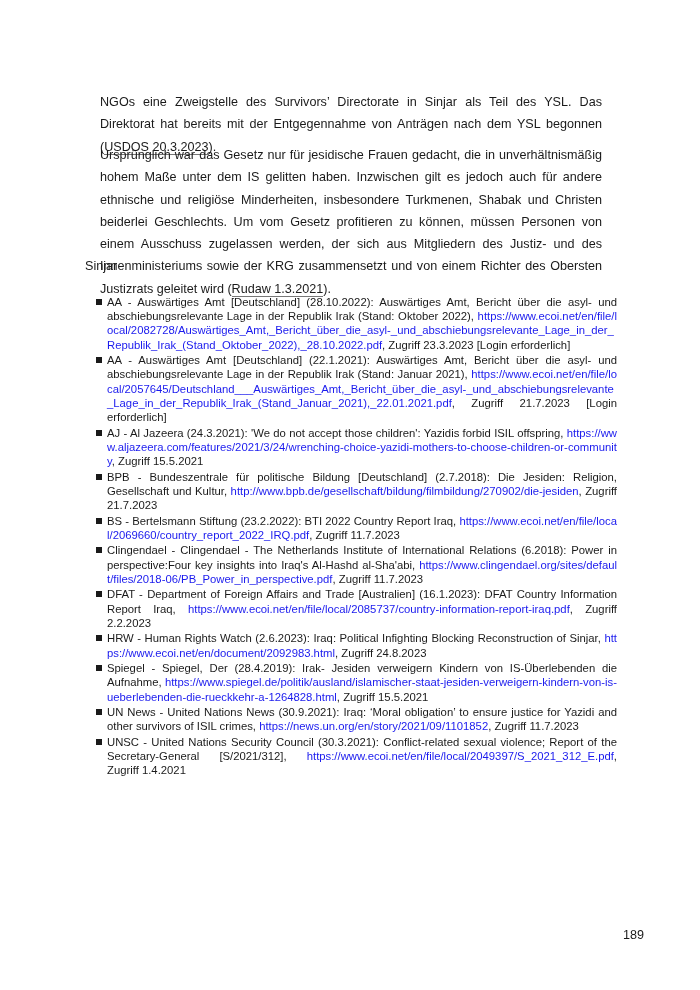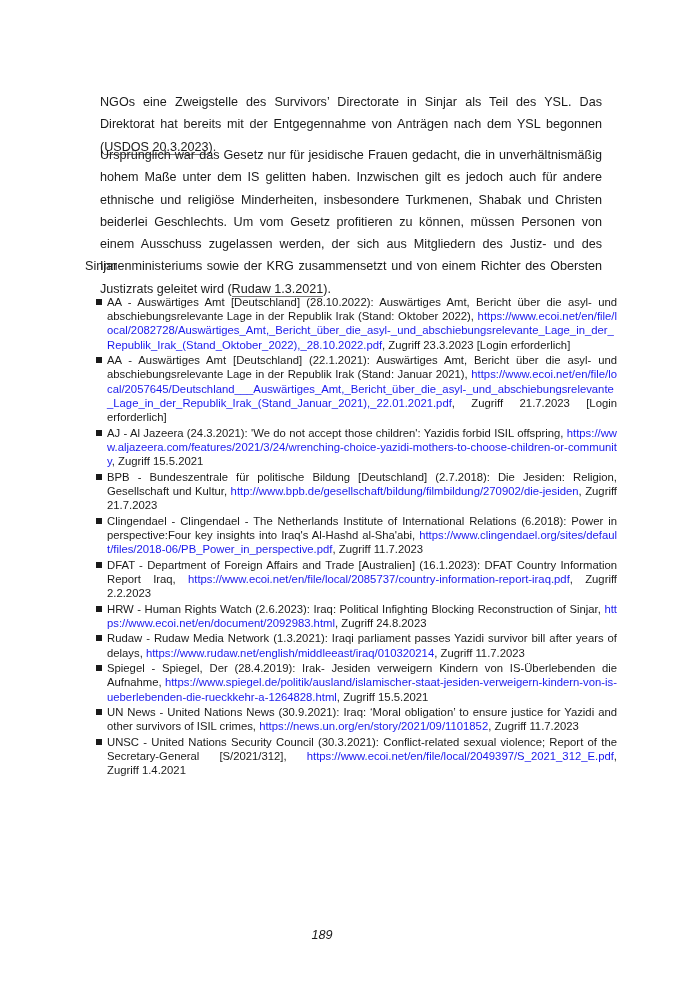--- a/index.html
+++ b/index.html
@@ -9,40 +9,40 @@
   .para { font-size:12.6px; line-height:22.3px; text-align:justify; margin:15px; }
   .p1 { position:absolute; top:76px; }
   .p2 { position:absolute; top:129px; }
   .cite { text-decoration:none; border-bottom:1px solid #777; color:#1a1a1a; }
   .heading { position:absolute; top:255px; font-size:12.6px; line-height:22px; }
   ul.refs { position:absolute; top:295px; left:12px; width:520px; margin:0; padding:0; list-style:none; }
   ul.refs li { position:relative; padding-left:10px; font-size:11.3px; line-height:14.2px;
                text-align:justify; margin-bottom:1.4px; }
   ul.refs li .bullet { position:absolute; left:-1px; top:4px; width:6px; height:6px; background:#1a1a1a; }
   ul.refs li a { color:#1a1aee; text-decoration:none; word-break:break-all; }
-  .pageno { position:absolute; top:928px; left:0; width:644px; text-align:center; font-size:12.6px;font-style:italic; }
+  .pageno { position:absolute; top:928px; left:0; width:644px; text-align:right; font-size:12.6px; }
 </style>
 </head>
 <body>
 
 <div class="page">
   <p class="para p1"><span>NGOs eine Zweigstelle des Survivors’ Directorate in Sinjar als Teil des YSL. Das Direktorat hat bereits mit der Entgegennahme von Anträgen nach dem YSL begonnen (</span><a class="cite">USDOS 20.3.2023</a><span>).</span></p>
 
   <p class="para p2"><span>Ursprünglich war das Gesetz nur für jesidische Frauen gedacht, die in unverhältnismäßig hohem Maße unter dem IS gelitten haben. Inzwischen gilt es jedoch auch für andere ethnische und religiöse Minderheiten, insbesondere Turkmenen, Shabak und Christen beiderlei Geschlechts. Um vom Gesetz profitieren zu können, müssen Personen von einem Ausschuss zugelassen werden, der sich aus Mitgliedern des Justiz- und des Innenministeriums sowie der KRG zusammensetzt und von einem Richter des Obersten Justizrats geleitet wird (</span><a class="cite">Rudaw 1.3.2021</a><span>).</span></p>
 
   <div class="heading">Sinjar</div>
 
   <ul class="refs">
     <li><span class="bullet"></span><span>AA - Auswärtiges Amt [Deutschland] (28.10.2022): Auswärtiges Amt, Bericht über die asyl- und abschiebungsrelevante Lage in der Republik Irak (Stand: Oktober 2022), </span><a>https://www.ecoi.net/en/file/local/2082728/Auswärtiges_Amt,_Bericht_über_die_asyl-_und_abschiebungsrelevante_Lage_in_der_Republik_Irak_(Stand_Oktober_2022),_28.10.2022.pdf</a><span>, Zugriff 23.3.2023 [Login erforderlich]</span></li>
     <li><span class="bullet"></span><span>AA - Auswärtiges Amt [Deutschland] (22.1.2021): Auswärtiges Amt, Bericht über die asyl- und abschiebungsrelevante Lage in der Republik Irak (Stand: Januar 2021), </span><a>https://www.ecoi.net/en/file/local/2057645/Deutschland___Auswärtiges_Amt,_Bericht_über_die_asyl-_und_abschiebungsrelevante_Lage_in_der_Republik_Irak_(Stand_Januar_2021),_22.01.2021.pdf</a><span>, Zugriff 21.7.2023 [Login erforderlich]</span></li>
     <li><span class="bullet"></span><span>AJ - Al Jazeera (24.3.2021): 'We do not accept those children': Yazidis forbid ISIL offspring, </span><a>https://www.aljazeera.com/features/2021/3/24/wrenching-choice-yazidi-mothers-to-choose-children-or-community</a><span>, Zugriff 15.5.2021</span></li>
     <li><span class="bullet"></span><span>BPB - Bundeszentrale für politische Bildung [Deutschland] (2.7.2018): Die Jesiden: Religion, Gesellschaft und Kultur, </span><a>http://www.bpb.de/gesellschaft/bildung/filmbildung/270902/die-jesiden</a><span>, Zugriff 21.7.2023</span></li>
+    <li><span class="bullet"></span><span>BS - Bertelsmann Stiftung (23.2.2022): BTI 2022 Country Report Iraq, </span><a>https://www.ecoi.net/en/file/local/2069660/country_report_2022_IRQ.pdf</a><span>, Zugriff 11.7.2023</span></li>
     <li><span class="bullet"></span><span>Clingendael - Clingendael - The Netherlands Institute of International Relations (6.2018): Power in perspective:Four key insights into Iraq's Al-Hashd al-Sha'abi, </span><a>https://www.clingendael.org/sites/default/files/2018-06/PB_Power_in_perspective.pdf</a><span>, Zugriff 11.7.2023</span></li>
     <li><span class="bullet"></span><span>DFAT - Department of Foreign Affairs and Trade [Australien] (16.1.2023): DFAT Country Information Report Iraq, </span><a>https://www.ecoi.net/en/file/local/2085737/country-information-report-iraq.pdf</a><span>, Zugriff 2.2.2023</span></li>
     <li><span class="bullet"></span><span>HRW - Human Rights Watch (2.6.2023): Iraq: Political Infighting Blocking Reconstruction of Sinjar, </span><a>https://www.ecoi.net/en/document/2092983.html</a><span>, Zugriff 24.8.2023</span></li>
-    <li><span class="bullet"></span><span>Rudaw - Rudaw Media Network (1.3.2021): Iraqi parliament passes Yazidi survivor bill after years of delays, </span><a>https://www.rudaw.net/english/middleeast/iraq/010320214</a><span>, Zugriff 11.7.2023</span></li>
     <li><span class="bullet"></span><span>Spiegel - Spiegel, Der (28.4.2019): Irak- Jesiden verweigern Kindern von IS-Überlebenden die Aufnahme, </span><a>https://www.spiegel.de/politik/ausland/islamischer-staat-jesiden-verweigern-kindern-von-is-ueberlebenden-die-rueckkehr-a-1264828.html</a><span>, Zugriff 15.5.2021</span></li>
     <li><span class="bullet"></span><span>UN News - United Nations News (30.9.2021): Iraq: ‘Moral obligation’ to ensure justice for Yazidi and other survivors of ISIL crimes, </span><a>https://news.un.org/en/story/2021/09/1101852</a><span>, Zugriff 11.7.2023</span></li>
     <li><span class="bullet"></span><span>UNSC - United Nations Security Council (30.3.2021): Conflict-related sexual violence; Report of the Secretary-General [S/2021/312], </span><a>https://www.ecoi.net/en/file/local/2049397/S_2021_312_E.pdf</a><span>, Zugriff 1.4.2021</span></li>
   </ul>
 </div>
 
 <div class="pageno">189</div>
 
 </body></html>

